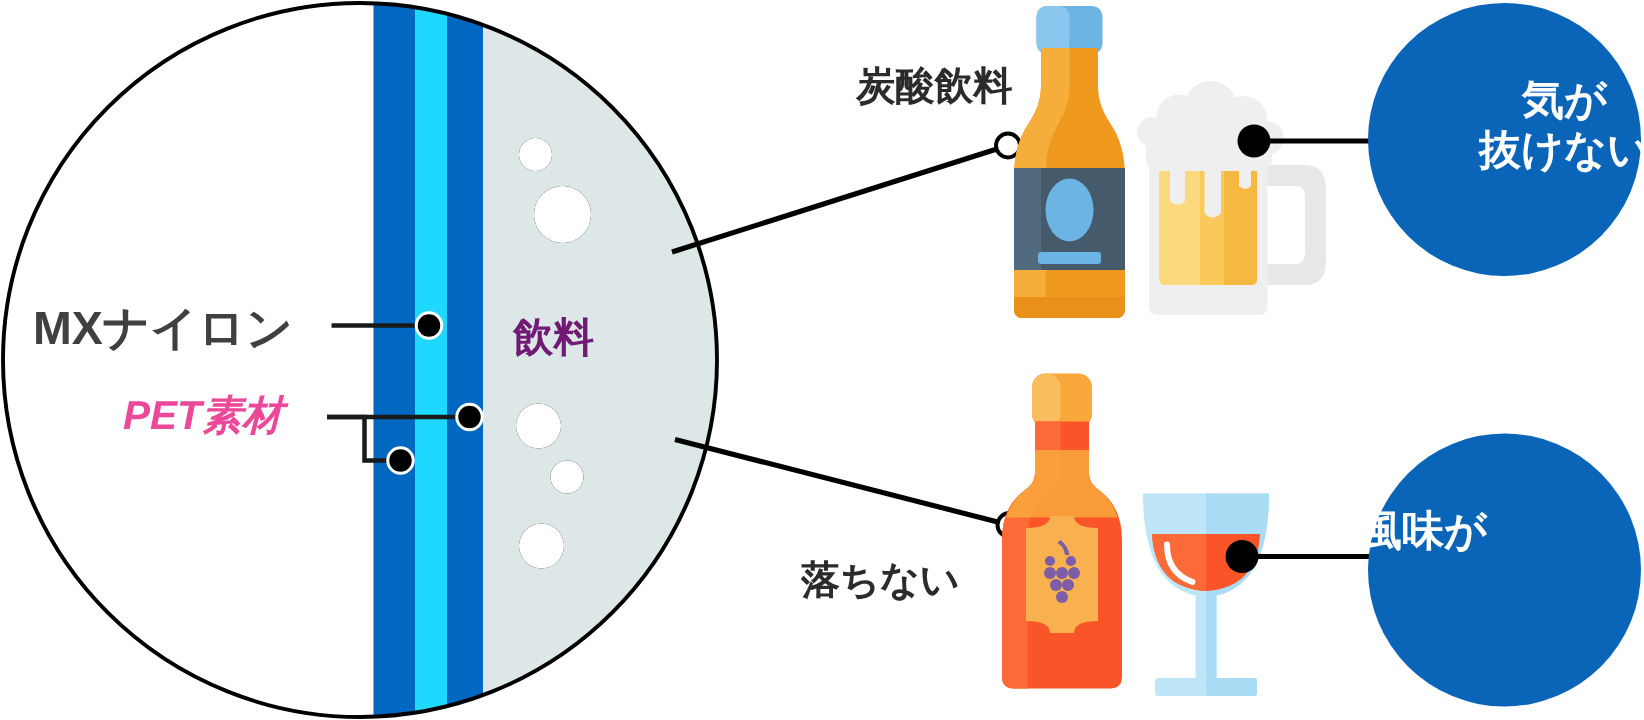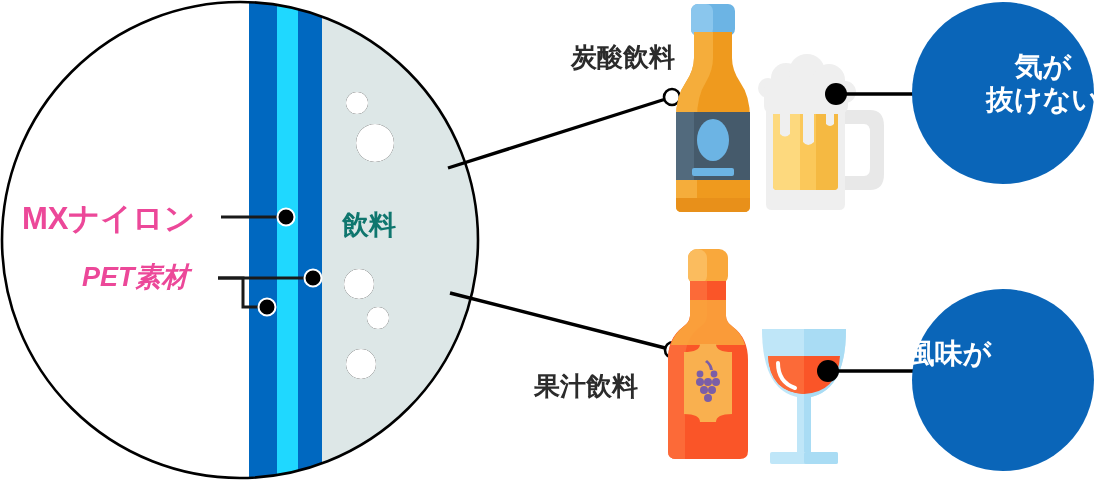--- a/index.html
+++ b/index.html
@@ -234,29 +234,29 @@
       <rect x="804" y="452" width="34" height="12" rx="2" fill="#a9dcf4"></rect>
 
       <line x1="828" y1="371" x2="914" y2="371" stroke="#000000" stroke-width="3.4"></line>
       <circle cx="828" cy="371" r="11" fill="#000000"></circle>
     </g>
 
     <circle cx="1003" cy="93" r="91" fill="#0a65b8"></circle>
     <circle cx="1003" cy="380" r="91" fill="#0a65b8"></circle>
   </svg>
 
-  <div class="txt" id="label-mx" style="color:#ec4899;">MXナイロン</div>
+  <div class="txt" id="label-mx" style="color:#404040;">MXナイロン</div>
 
   <div class="txt" id="label-pet" style="color:#ec4899;font-style:italic;">PET素材</div>
 
-  <div class="txt" id="label-drink" style="color:#0f766e;">飲料</div>
+  <div class="txt" id="label-drink" style="color:#701a75;">飲料</div>
 
   <div class="txt" id="label-carbonated" style="color:#2b2b2b;margin-left:41px;">炭酸飲料</div>
 
-  <div class="txt" id="label-juice" style="color:#2b2b2b;">果汁飲料</div>
+  <div class="txt" id="label-juice" style="color:#2b2b2b;">落ちない</div>
 
   <div class="bubble-text" id="bubble-text-1">
     <div>気が</div>
     <div>抜けない</div>
   </div>
 
   <div class="bubble-text" id="bubble-text-2">
     <div>風味が</div>
   </div>
 

